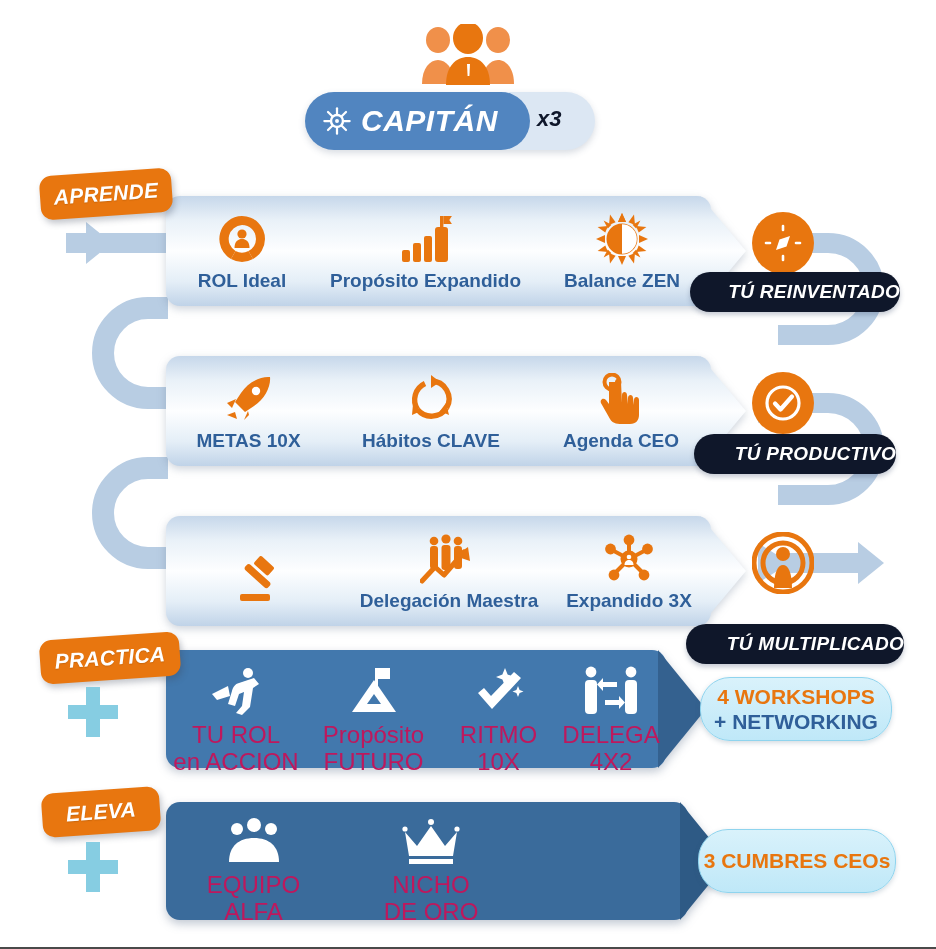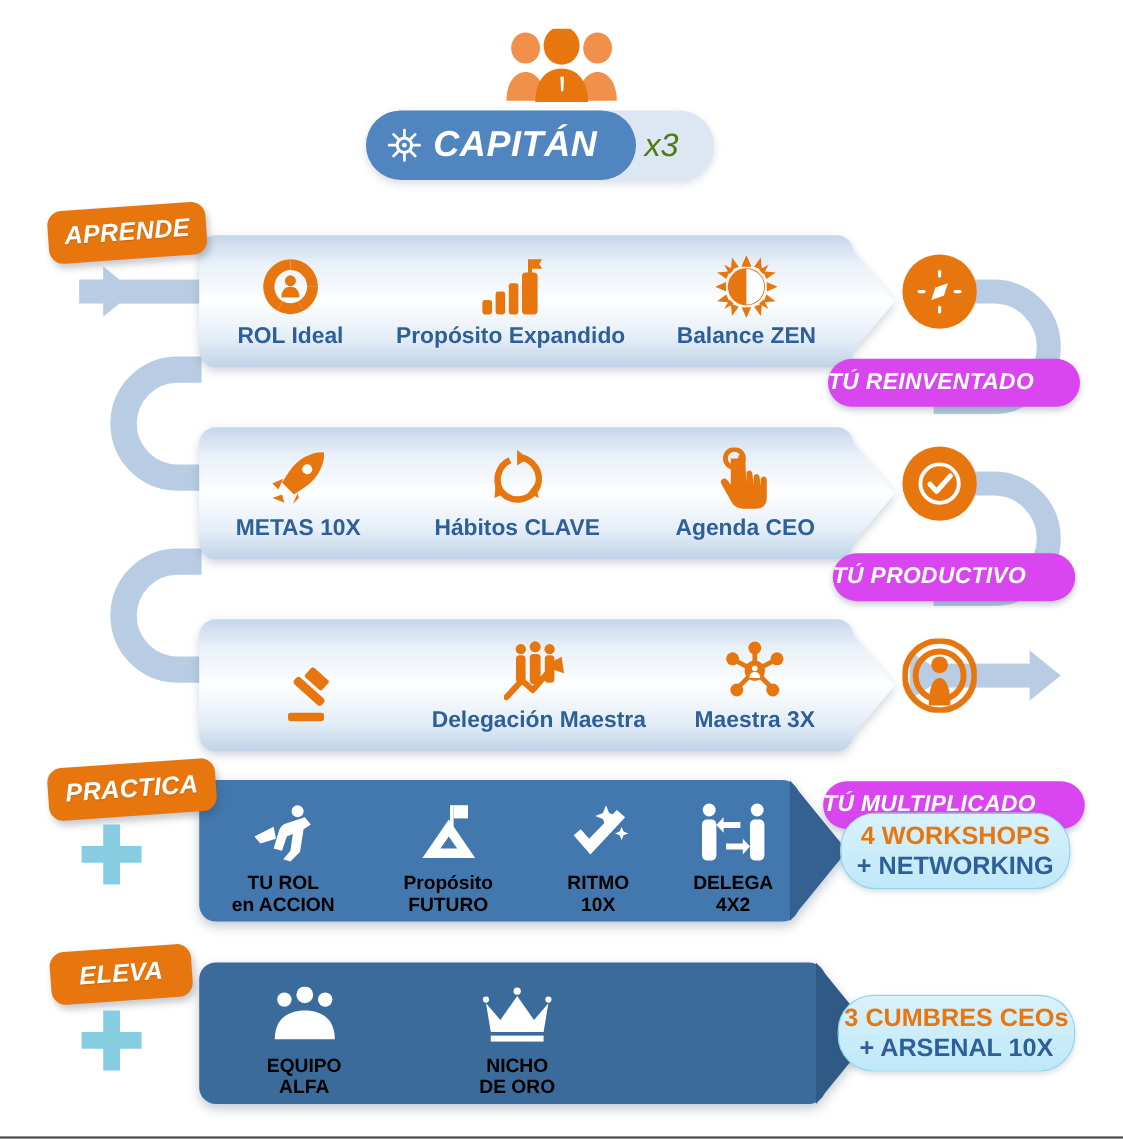--- a/index.html
+++ b/index.html
@@ -18,21 +18,21 @@
   
   .header{position:absolute;left:0;top:0;width:936px;height:170px;z-index:5;}
   .people-icon{position:absolute;left:418px;top:24px;width:100px;height:62px;}
   .cap-wrap{position:absolute;left:305px;top:92px;width:290px;height:62px;}
   .cap-bg{position:absolute;left:0;top:0;width:290px;height:58px;border-radius:29px;
           background:#dce7f3;box-shadow:0 3px 7px rgba(60,80,110,.20);}
   .cap-pill{position:absolute;left:0;top:0;width:225px;height:58px;border-radius:29px;
             background:#5185c0;display:flex;align-items:center;padding-left:17px;box-sizing:border-box;}
   .cap-pill .wheel{width:30px;height:30px;flex:0 0 30px;margin-right:9px;}
   .cap-text{color:#ffffff;font-size:30px;font-weight:bold;font-style:italic;letter-spacing:.5px;}
-  .cap-x3{position:absolute;left:232px;top:14px;color:#4d7c0f;font-size:27px;font-weight:normal;font-style:italic;}
+  .cap-x3{position:absolute;left:232px;top:14px;color:#0f172a;font-size:22px;font-weight:bold;font-style:italic;}
 
   
   .tab{position:absolute;z-index:6;background:#e8760f;border-radius:12px;
        transform:rotate(-4deg);box-shadow:2px 4px 6px rgba(60,70,90,.30);
        display:flex;align-items:center;justify-content:center;}
   .tab span{color:#ffffff;font-weight:bold;font-style:italic;font-size:21px;letter-spacing:.3px;
             text-shadow:0 1px 1px rgba(120,60,0,.25);}
 
   
   .lrow{position:absolute;z-index:3;height:110px;
@@ -42,39 +42,39 @@
   .lrow .tip{position:absolute;top:0;height:110px;width:46px;
         background:linear-gradient(to bottom,#c6d7ea 0%,#e9f1f8 22%,#fdfeff 50%,#e4eef7 78%,#c0d3e8 100%);
         clip-path:polygon(0 0,0 100%,100% 50%);}
   .lcells{position:absolute;top:0;height:110px;display:flex;align-items:center;z-index:4;}
   .lcell{display:flex;flex-direction:column;align-items:center;justify-content:flex-end;height:110px;
          padding-bottom:14px;box-sizing:border-box;}
   .lcell .ic{height:54px;display:flex;align-items:center;justify-content:center;margin-bottom:4px;}
   .lcell .lb{color:#2f5f99;font-size:19px;font-weight:bold;white-space:nowrap;}
 
   
-  .rbadge{position:absolute;z-index:8;height:40px;border-radius:20px;background:#d946ef;
-          display:flex;align-items:center;justify-content:flex-start;
-          box-shadow:0 3px 5px rgba(50,70,100,.28);margin-top:27px;}
+  .rbadge{position:absolute;z-index:8;height:40px;border-radius:20px;background:#0f172a;
+          display:flex;align-items:center;justify-content:flex-end;
+          box-shadow:0 3px 5px rgba(50,70,100,.28);}
   .rbadge span{color:#fff;font-size:19px;font-weight:bold;font-style:italic;white-space:nowrap;letter-spacing:.3px;}
 
   
   .ricon{position:absolute;z-index:7;width:62px;height:62px;border-radius:50%;background:#e8760f;
          display:flex;align-items:center;justify-content:center;}
 
   
   .drow{position:absolute;z-index:3;filter:drop-shadow(0px 4px 5px rgba(70,90,120,.33));}
   .drow .body{position:absolute;left:0;top:0;background:#4278ad;border-radius:14px;}
   .drow .tip{position:absolute;top:0;width:48px;background:#34618f;
         clip-path:polygon(0 0,0 100%,100% 50%);}
   .dcells{position:absolute;top:0;display:flex;align-items:center;z-index:4;}
   .dcell{display:flex;flex-direction:column;align-items:center;justify-content:flex-start;
          box-sizing:border-box;padding-top:16px;}
   .dcell .ic{height:56px;display:flex;align-items:center;justify-content:center;margin-bottom:6px;}
-  .dcell .lb{color:#000000;font-size:16px;font-weight:bold;line-height:1.12;text-align:center;white-space:nowrap;}
+  .dcell .lb{color:#be185d;font-size:24px;font-weight:normal;line-height:1.12;text-align:center;white-space:nowrap;}
 
   
   .cpill{position:absolute;z-index:8;border-radius:30px;
          background:linear-gradient(to bottom,#d9f2fb 0%,#bfe8f8 100%);
          border:1px solid #8fd4ee;
          display:flex;flex-direction:column;align-items:center;justify-content:center;
          box-shadow:0 2px 5px rgba(60,90,120,.22);}
   .cpill .l1{color:#e8760f;font-size:21px;font-weight:bold;white-space:nowrap;line-height:1.2;}
   .cpill .l2{color:#2f5f99;font-size:21px;font-weight:bold;white-space:nowrap;line-height:1.2;}
 
@@ -318,21 +318,21 @@
           <circle cx="26" cy="26" r="8.5" fill="#e8760f"></circle>
           <circle cx="26" cy="24" r="2.3" fill="#ffffff"></circle>
           <path d="M21.5 32 C21.5 28.5 23.5 27 26 27 C28.5 27 30.5 28.5 30.5 32 Z" fill="#ffffff"></path>
           <circle cx="26" cy="7" r="5.4" fill="#e8760f"></circle>
           <circle cx="7.5" cy="16" r="5.4" fill="#e8760f"></circle>
           <circle cx="44.5" cy="16" r="5.4" fill="#e8760f"></circle>
           <circle cx="11" cy="42" r="5.4" fill="#e8760f"></circle>
           <circle cx="41" cy="42" r="5.4" fill="#e8760f"></circle>
         </svg>
       </div>
-      <div class="lb">Maestra 3X</div>
+      <div class="lb">Expandido 3X</div>
     </div>
   </div>
   <div class="ricon" style="left:752px;top:532px;background:transparent;">
     <svg width="62" height="62" viewBox="0 0 62 62">
       <circle cx="31" cy="31" r="29" fill="none" stroke="#e8760f" stroke-width="5"></circle>
       <circle cx="31" cy="31" r="20" fill="none" stroke="#e8760f" stroke-width="5"></circle>
       <circle cx="31" cy="22" r="7" fill="#e8760f"></circle>
       <path d="M22 56 C22 40 26 33 31 33 C36 33 40 40 40 56 Z" fill="#e8760f"></path>
     </svg>
   </div>
@@ -445,17 +445,16 @@
           <circle cx="56" cy="11" r="2.6" fill="#ffffff"></circle>
         </svg>
       </div>
       <div class="lb">
         <span>NICHO</span><br><span>DE ORO</span>
       </div>
     </div>
   </div>
   <div class="cpill" style="left:698px;top:829px;width:196px;height:62px;">
     <div class="l1">3 CUMBRES CEOs</div>
-    <div class="l2">+ ARSENAL 10X</div>
   </div>
 
   <div class="footline"></div>
 </div>
 
 </body></html>

